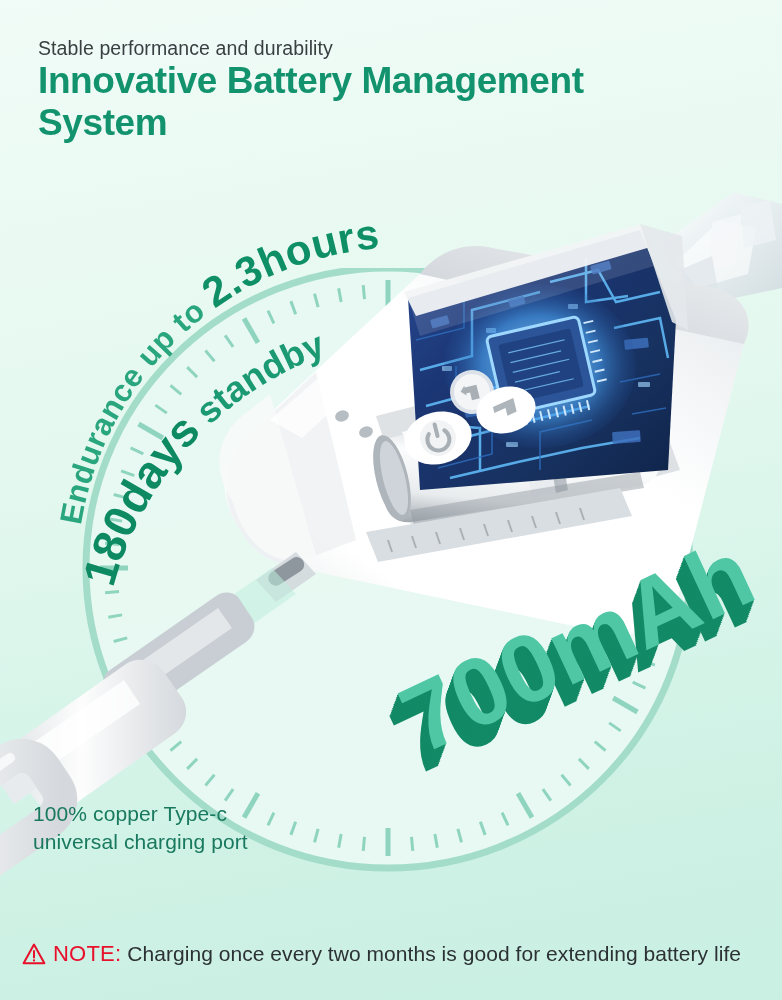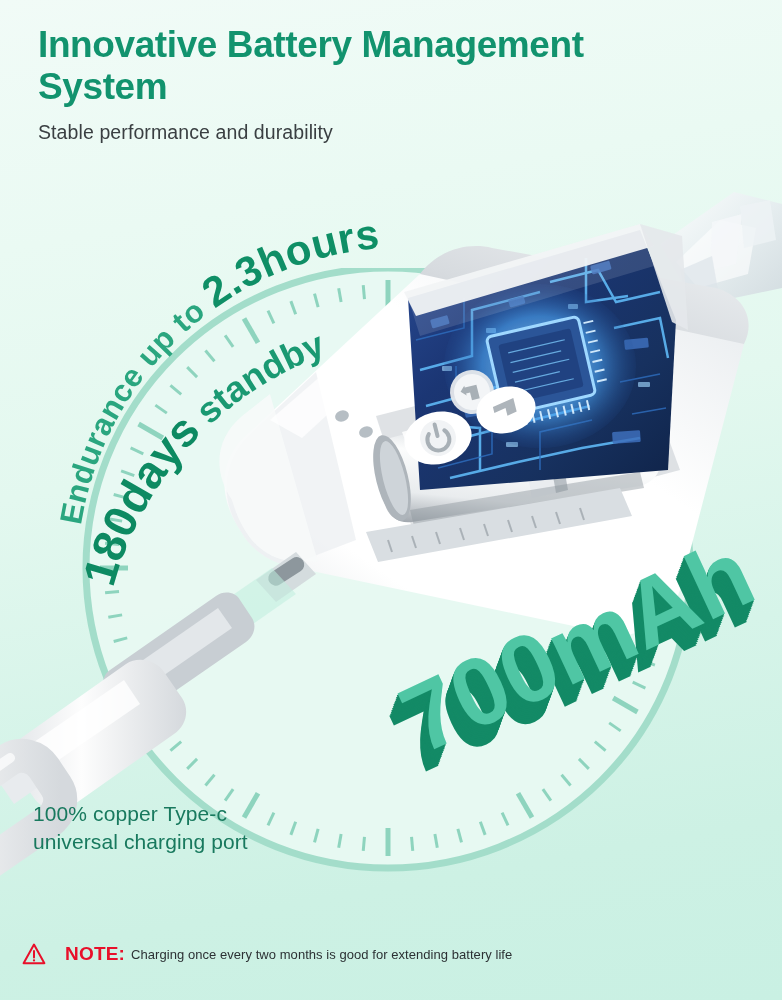--- a/index.html
+++ b/index.html
@@ -160,43 +160,42 @@
     z-index: 45;
   }
   #warn-icon {
     flex: 0 0 auto;
     width: 24px;
     height: 24px;
     margin-right: 7px;
   }
   #warn-icon svg { display: block; width: 24px; height: 24px; }
   #note-label {
-    font-size: 19px;
-    font-weight: bold;
+    font-size: 22px;
+    font-weight: normal;
     color: #e8102a;
     margin-right: 6px;
     letter-spacing: 0.2px;
-    margin-left: 12px;
   }
   #note-text {
-    font-size: 13px;
+    font-size: 21px;
     font-weight: 400;
     color: #2c3134;
     letter-spacing: 0.05px;
   }
 </style>
 </head>
 <body>
 
 <div id="page">
 
   <div id="header">
+    <div id="subhead">Stable performance and durability</div>
     <div id="headline">Innovative Battery Management
 System</div>
-    <div id="subhead">Stable performance and durability</div>
   </div>
 
   <div id="dial-wrap">
     <svg viewBox="0 0 660 640" xmlns="http://www.w3.org/2000/svg">
       <defs>
         <clipPath id="pageclip">
             <rect x="-60" y="-270" width="790" height="1010"></rect>
           </clipPath>
       </defs>
       <g clip-path="url(#pageclip)">

